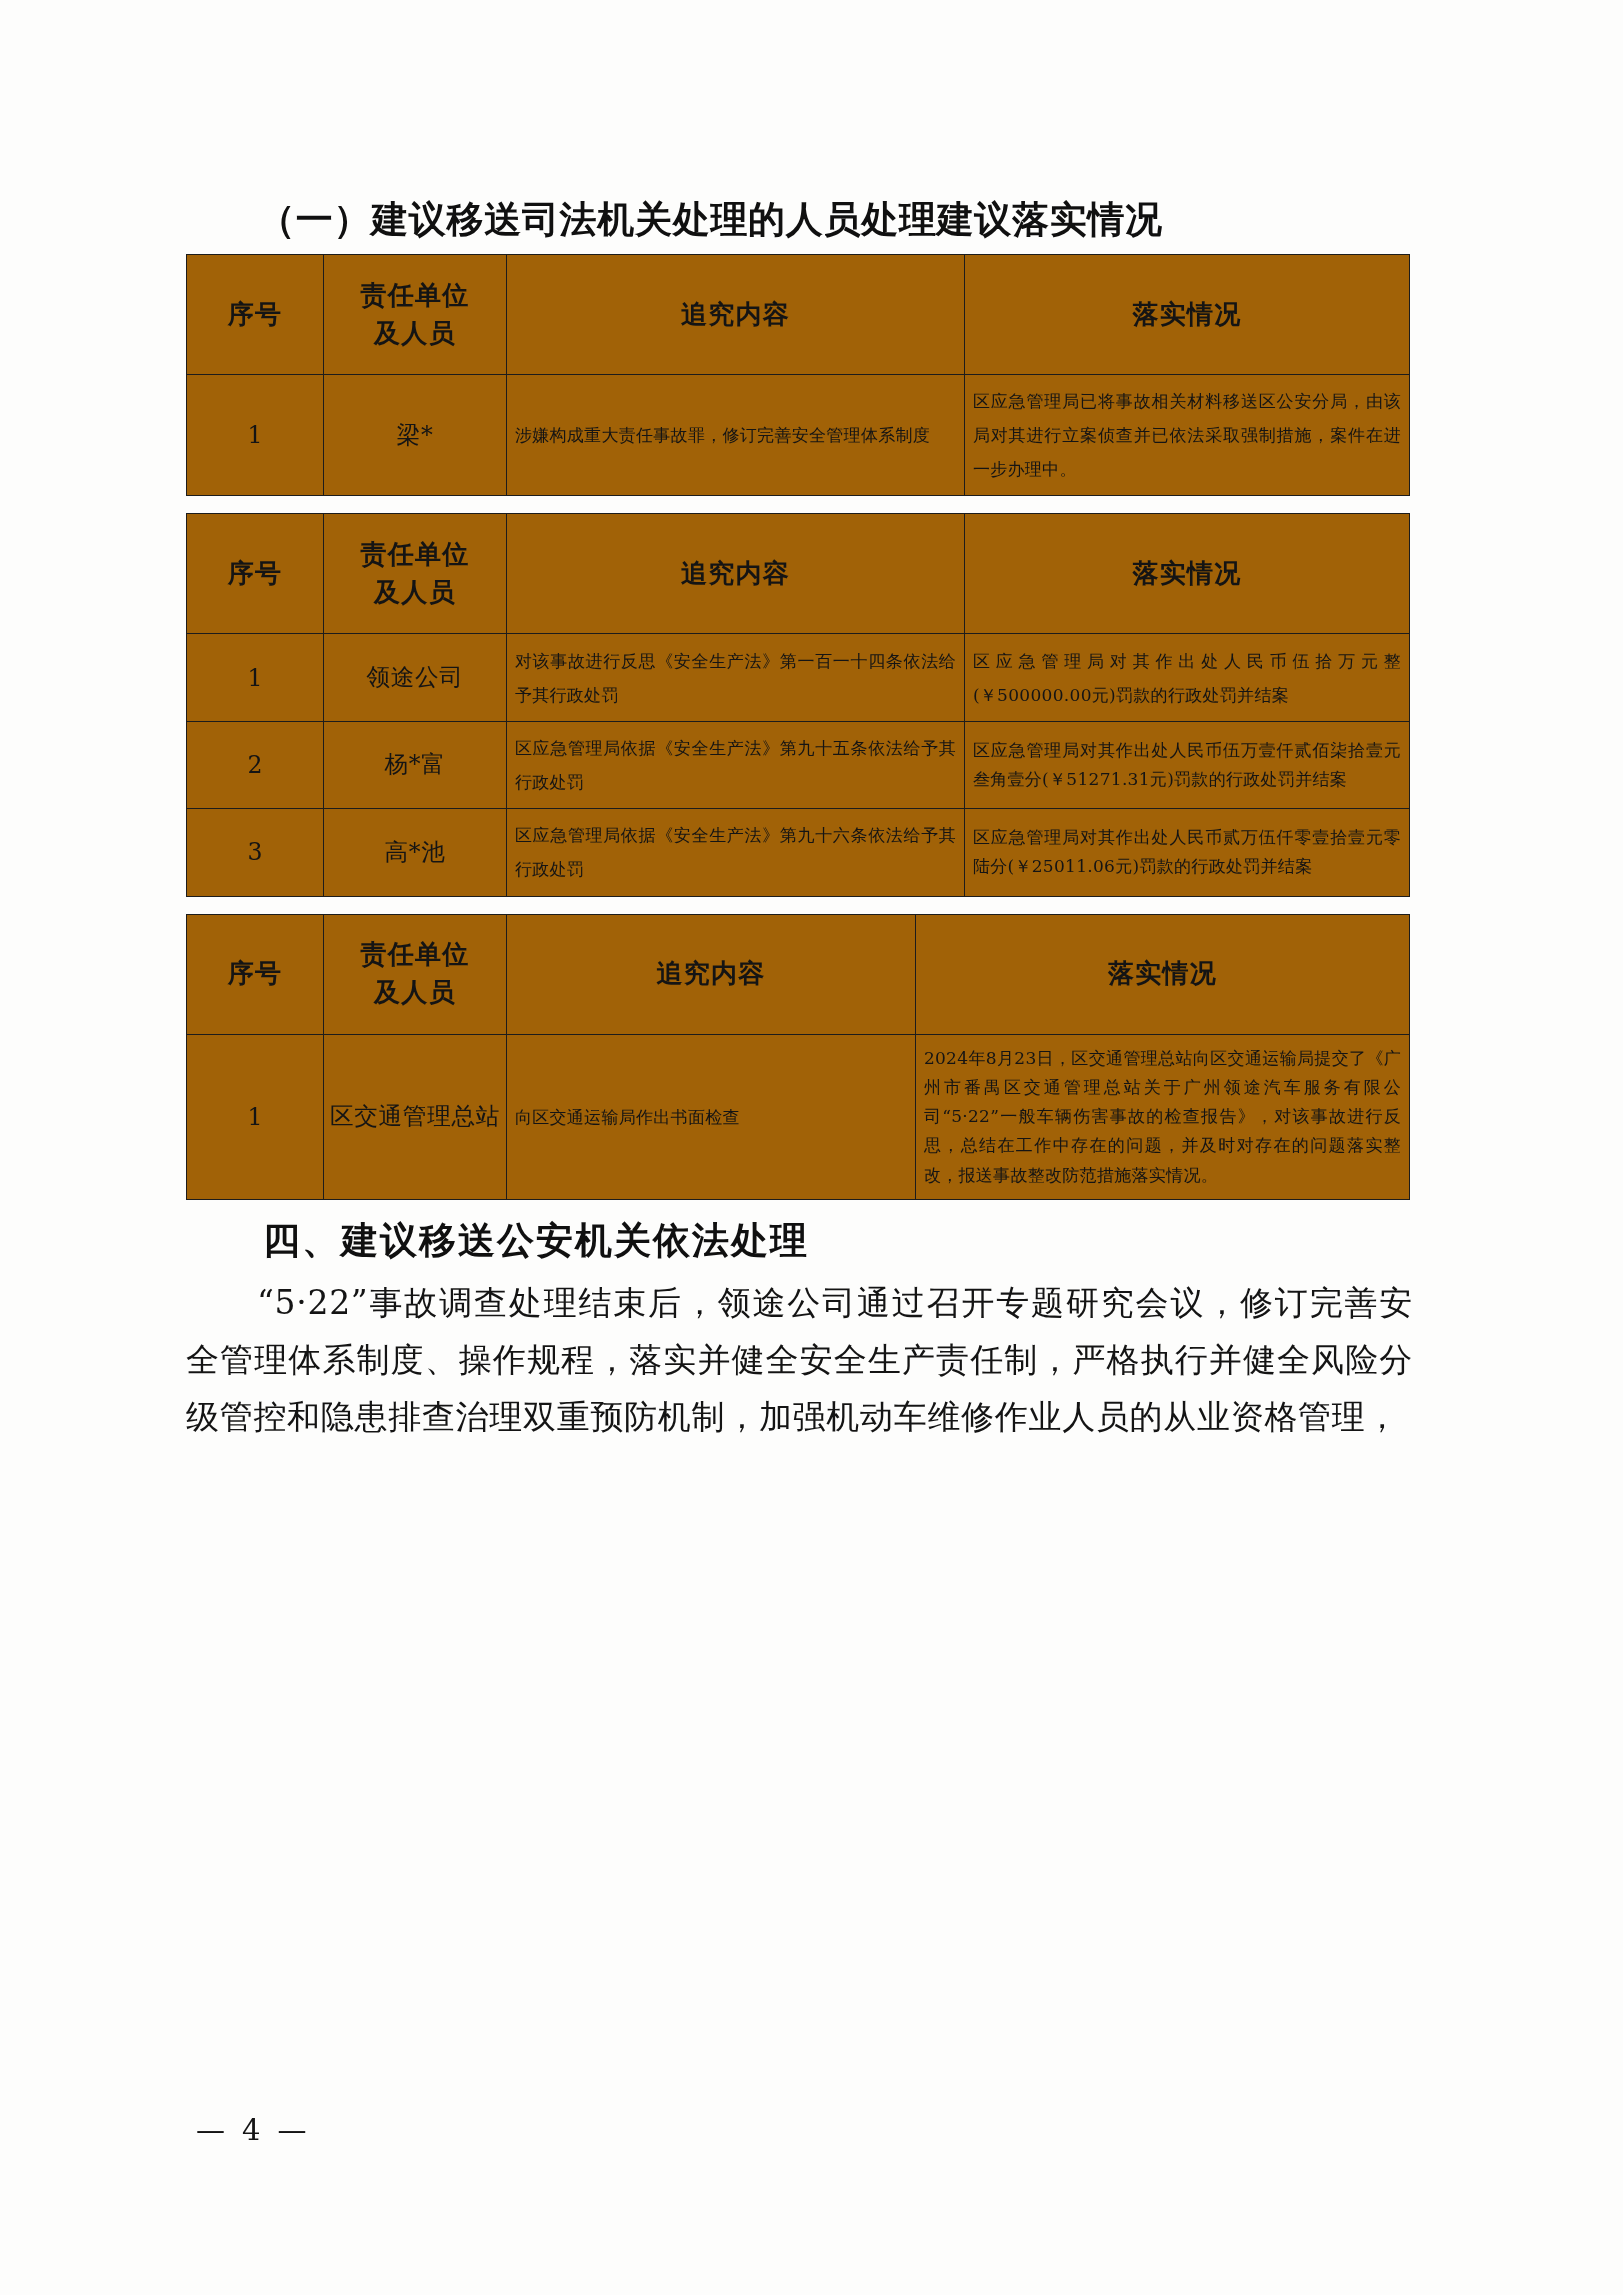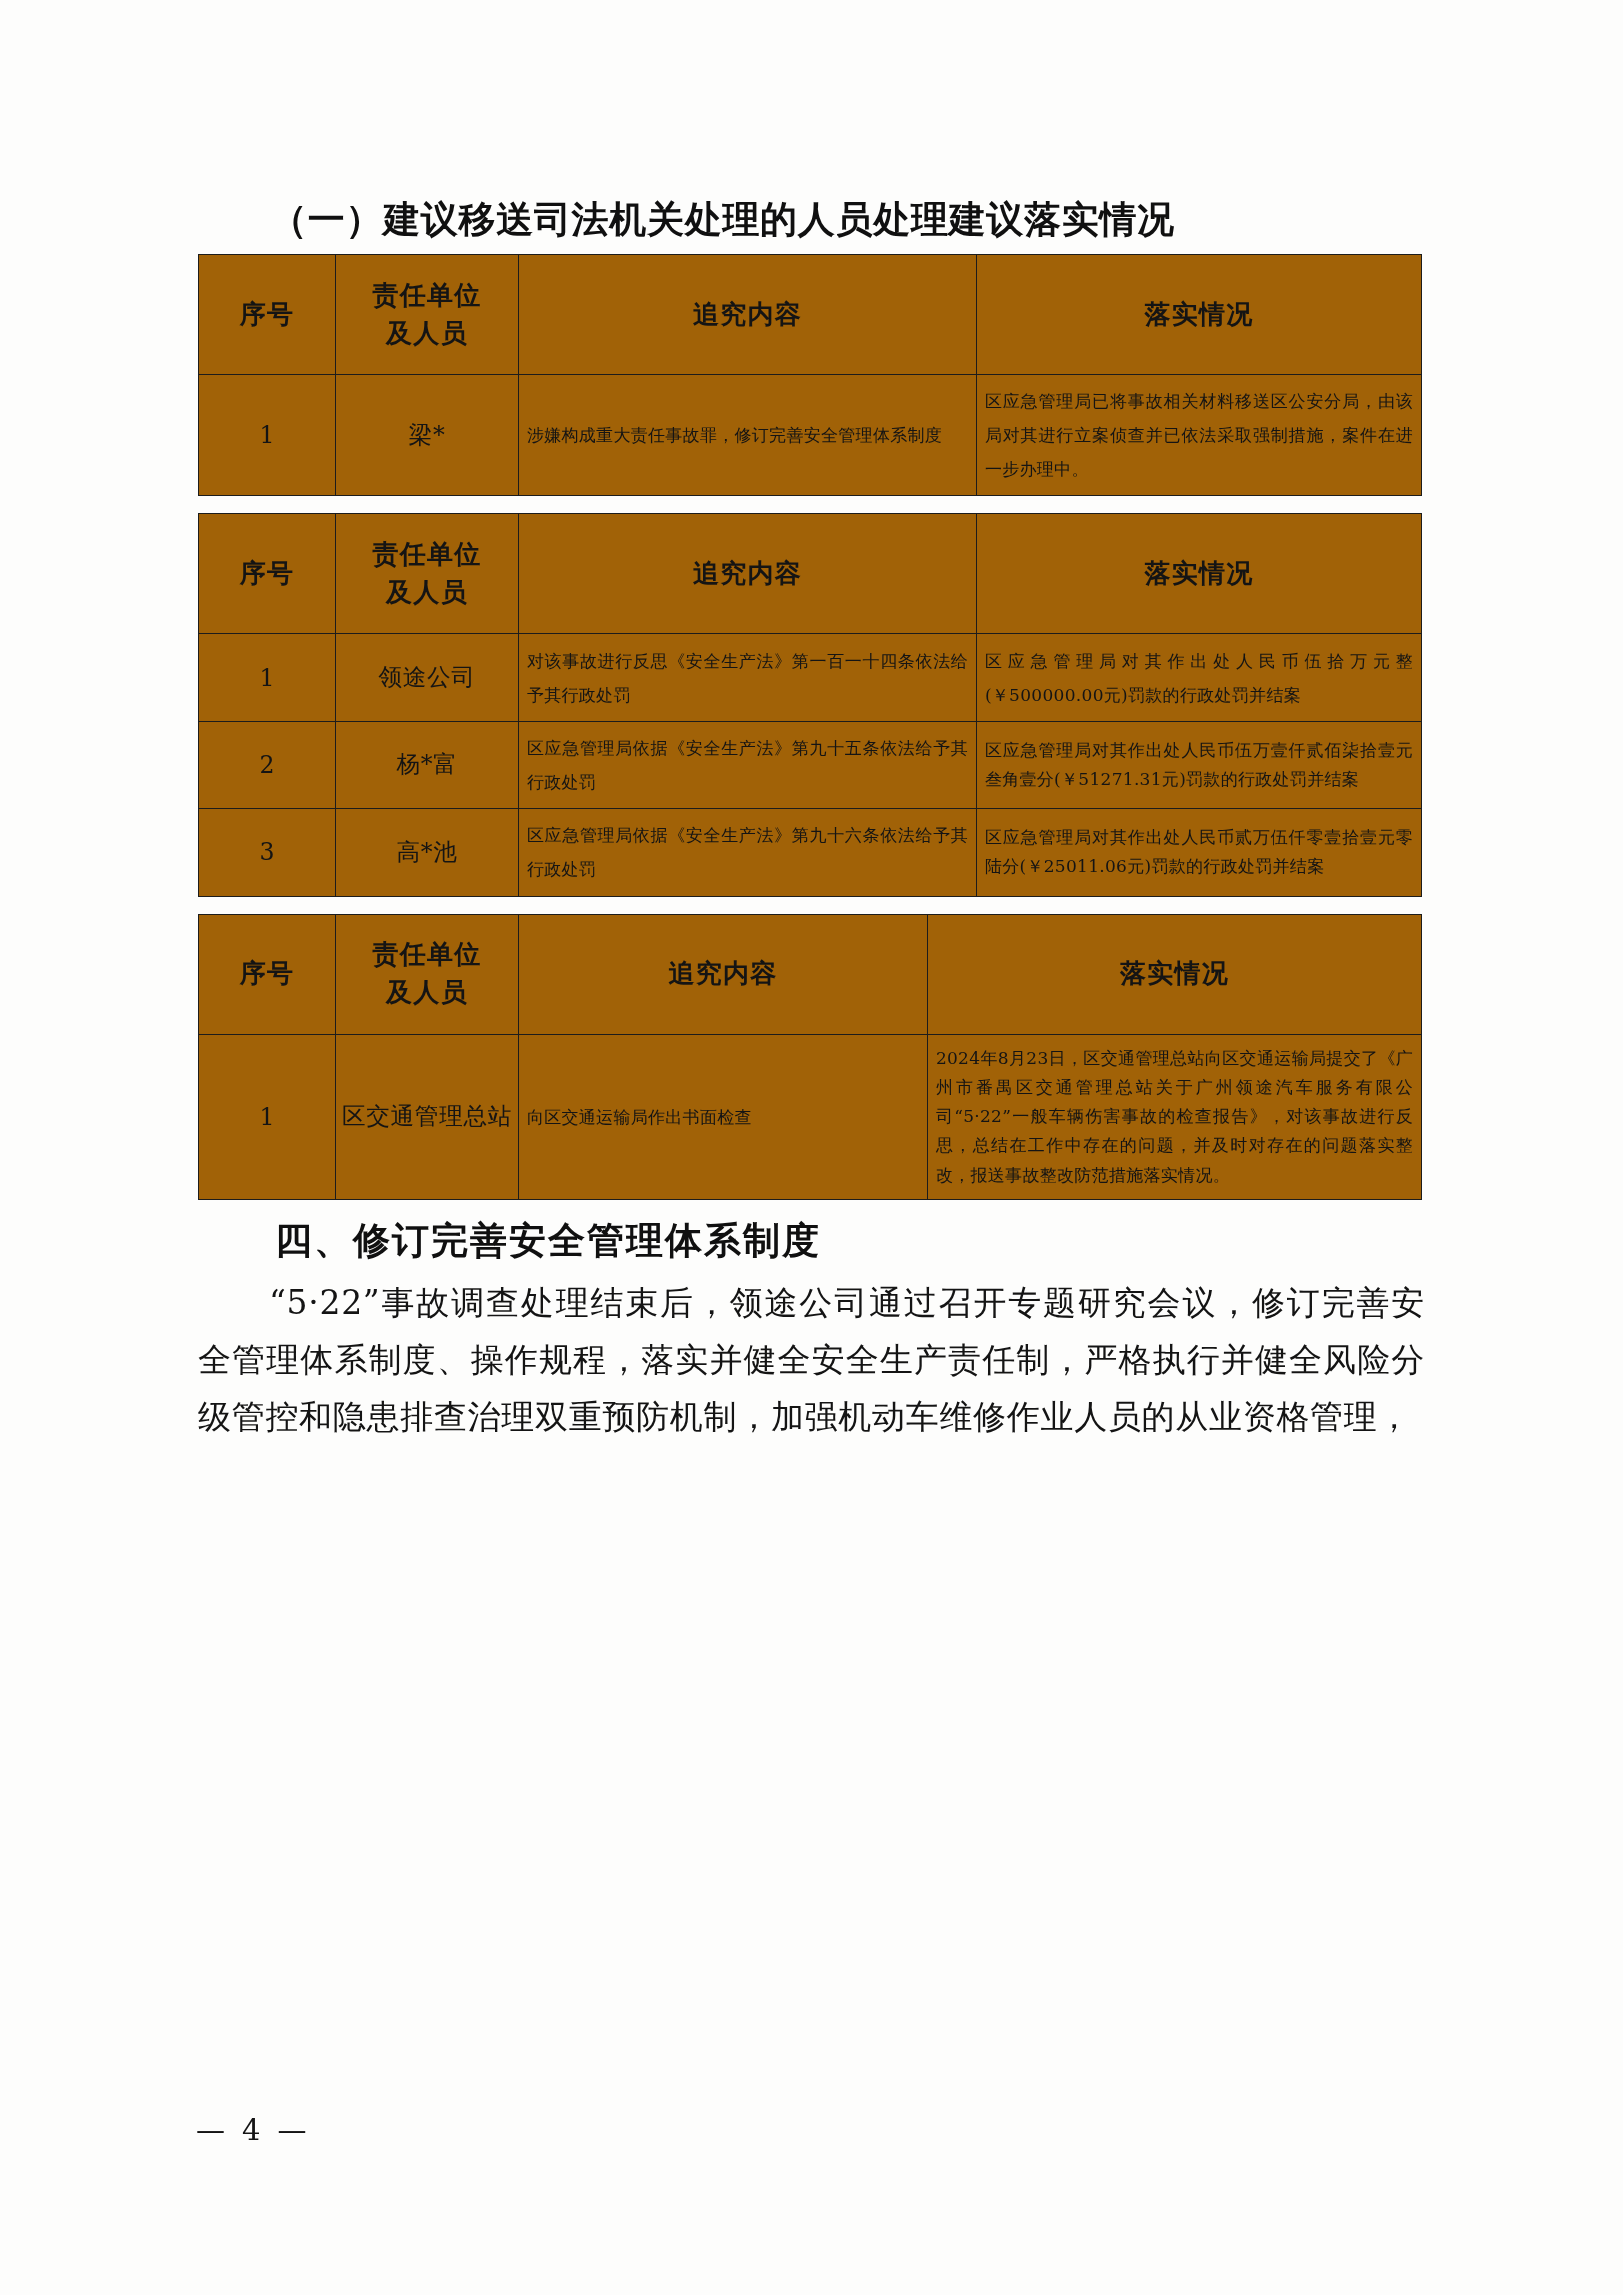--- a/index.html
+++ b/index.html
@@ -15,21 +15,21 @@
     color: #1a1a1a;
     overflow: hidden;
   }
   .page {
     position: absolute;
     inset: 0;
     background: #fdfdfc;
   }
   .content {
     position: absolute;
-    left: 198px;
+    left: 186px;
     top: 196px;
     width: 1227px;
   }
 
   
   .sec-heading {
     font-family: "DejaVu Serif", serif;
     font-weight: 700;
     font-size: 37px;
     line-height: 1.25;
@@ -226,21 +226,21 @@
       <tbody>
         <tr>
           <td class="cell-idx">1</td>
           <td class="cell-unit">区交通管理总站</td>
           <td class="cell-body">向区交通运输局作出书面检查</td>
           <td class="cell-body tall">2024年8月23日，区交通管理总站向区交通运输局提交了《广州市番禺区交通管理总站关于广州领途汽车服务有限公司“5·22”一般车辆伤害事故的检查报告》，对该事故进行反思，总结在工作中存在的问题，并及时对存在的问题落实整改，报送事故整改防范措施落实情况。</td>
         </tr>
       </tbody>
     </table>
 
-    <h2 class="sec-heading major">四、修订完善安全管理体系制度</h2>
+    <h2 class="sec-heading major">四、建议移送公安机关依法处理</h2>
 
     <p class="body-para">“5·22”事故调查处理结束后，领途公司通过召开专题研究会议，修订完善安全管理体系制度、操作规程，落实并健全安全生产责任制，严格执行并健全风险分级管控和隐患排查治理双重预防机制，加强机动车维修作业人员的从业资格管理，</p>
 
   </div>
 
   <div class="page-number">— 4 —</div>
 </div>
 
 
 </body></html>

